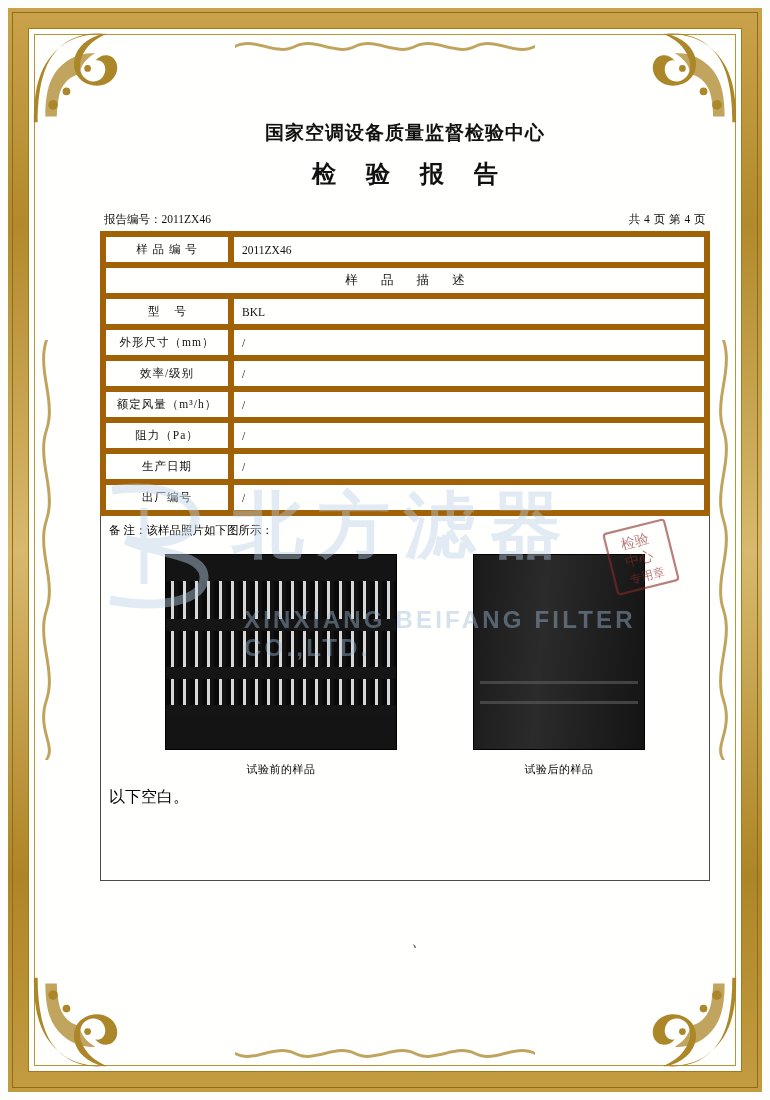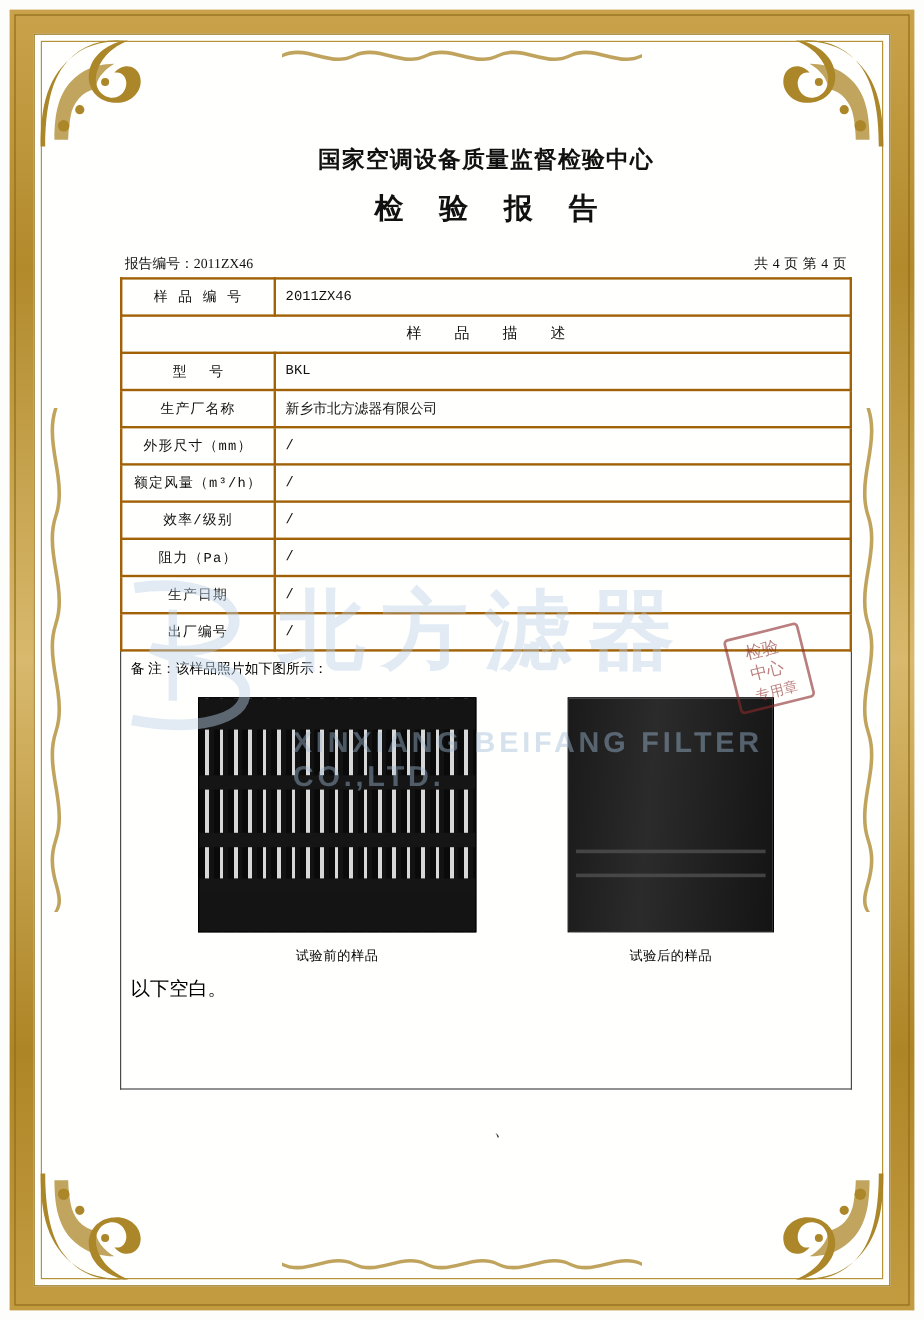--- a/index.html
+++ b/index.html
@@ -97,25 +97,24 @@
   .meta-right { letter-spacing: .5px; }
 
   table.rpt {
     width: 100%;
     border-collapse: collapse;
     table-layout: fixed;
     font-size: 11.5px;
     color:#111;
   }
   table.rpt td {
-    border: 2px solid #a16207;
+    border: 6px solid #a16207;
     height: 31px;
     padding: 0 8px;
     vertical-align: middle;
-    font-family: Liberation Mono, monospace;
   }
   .lbl {
     width: 128px;
     text-align: center;
     letter-spacing: 1px;
   }
   .lbl-sp { letter-spacing: 6px; text-indent: 6px; text-align: center; }
   .val { padding-left: 14px; margin-left: 16px; }
   .sec-head {
     text-align: center;
@@ -329,33 +328,29 @@
           <td class="val">2011ZX46</td>
         </tr>
         <tr>
           <td class="sec-head" colspan="2">样 品 描 述</td>
         </tr>
         <tr>
           <td class="lbl lbl-sp">型  号</td>
           <td class="val">BKL</td>
         </tr>
         <tr>
-          <td class="lbl">生产厂名称</td>
-          <td class="val">新乡市北方滤器有限公司</td>
-        </tr>
-        <tr>
           <td class="lbl">外形尺寸（mm）</td>
           <td class="val">/</td>
         </tr>
         <tr>
+          <td class="lbl">效率/级别</td>
+          <td class="val">/</td>
+        </tr>
+        <tr>
           <td class="lbl">额定风量（m³/h）</td>
-          <td class="val">/</td>
-        </tr>
-        <tr>
-          <td class="lbl">效率/级别</td>
           <td class="val">/</td>
         </tr>
         <tr>
           <td class="lbl">阻力（Pa）</td>
           <td class="val">/</td>
         </tr>
         <tr>
           <td class="lbl">生产日期</td>
           <td class="val">/</td>
         </tr>

